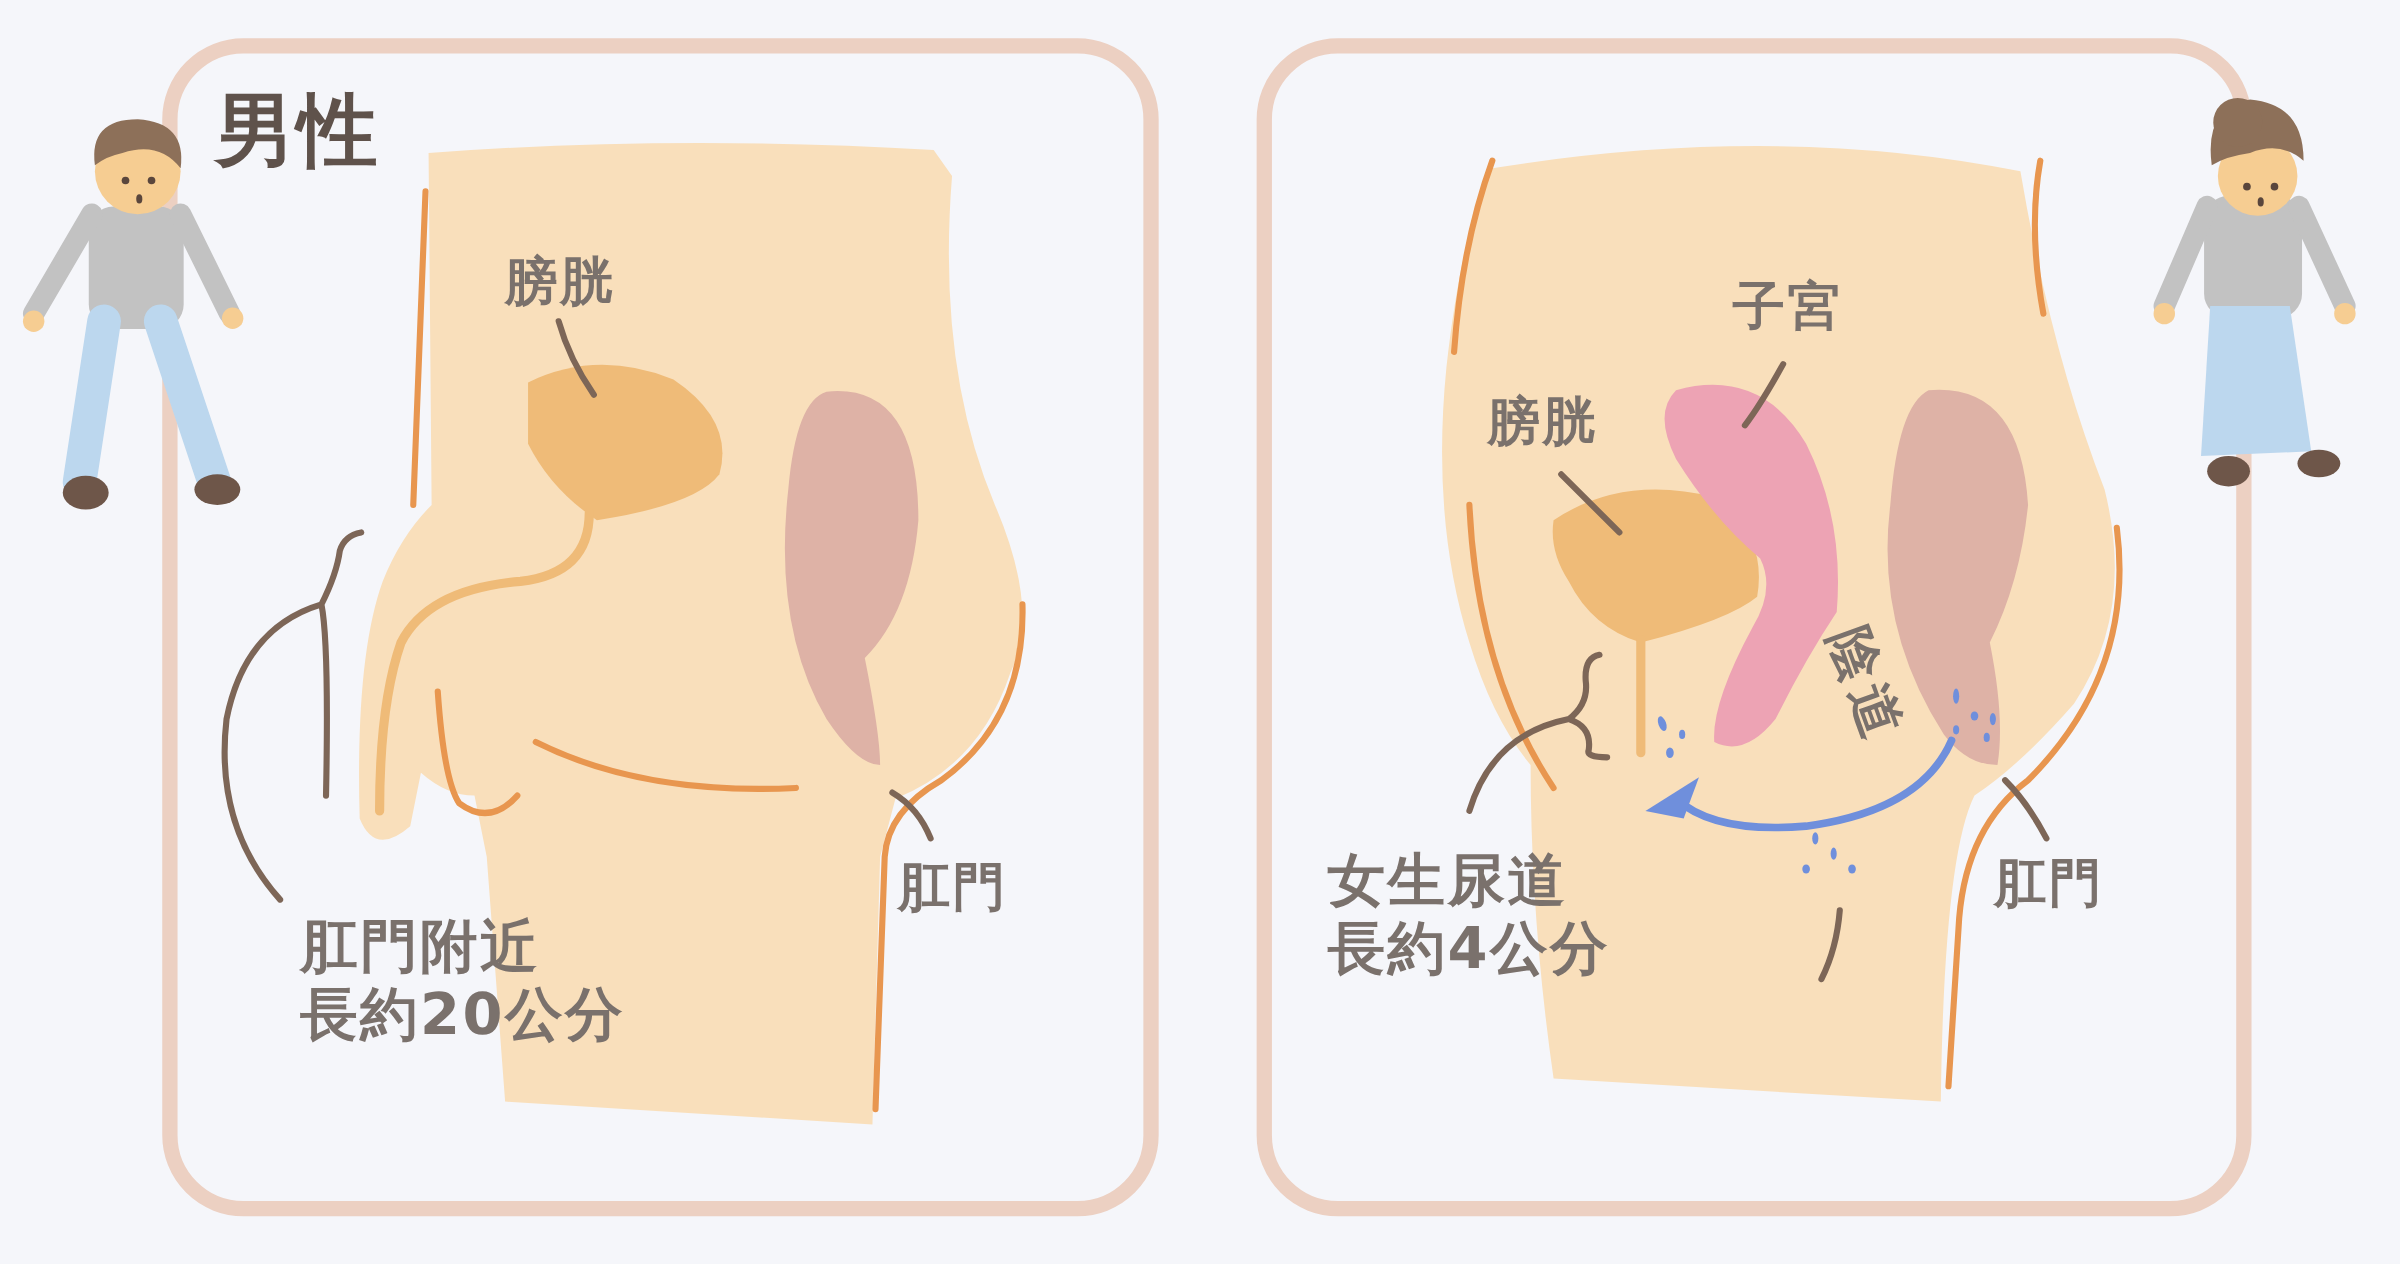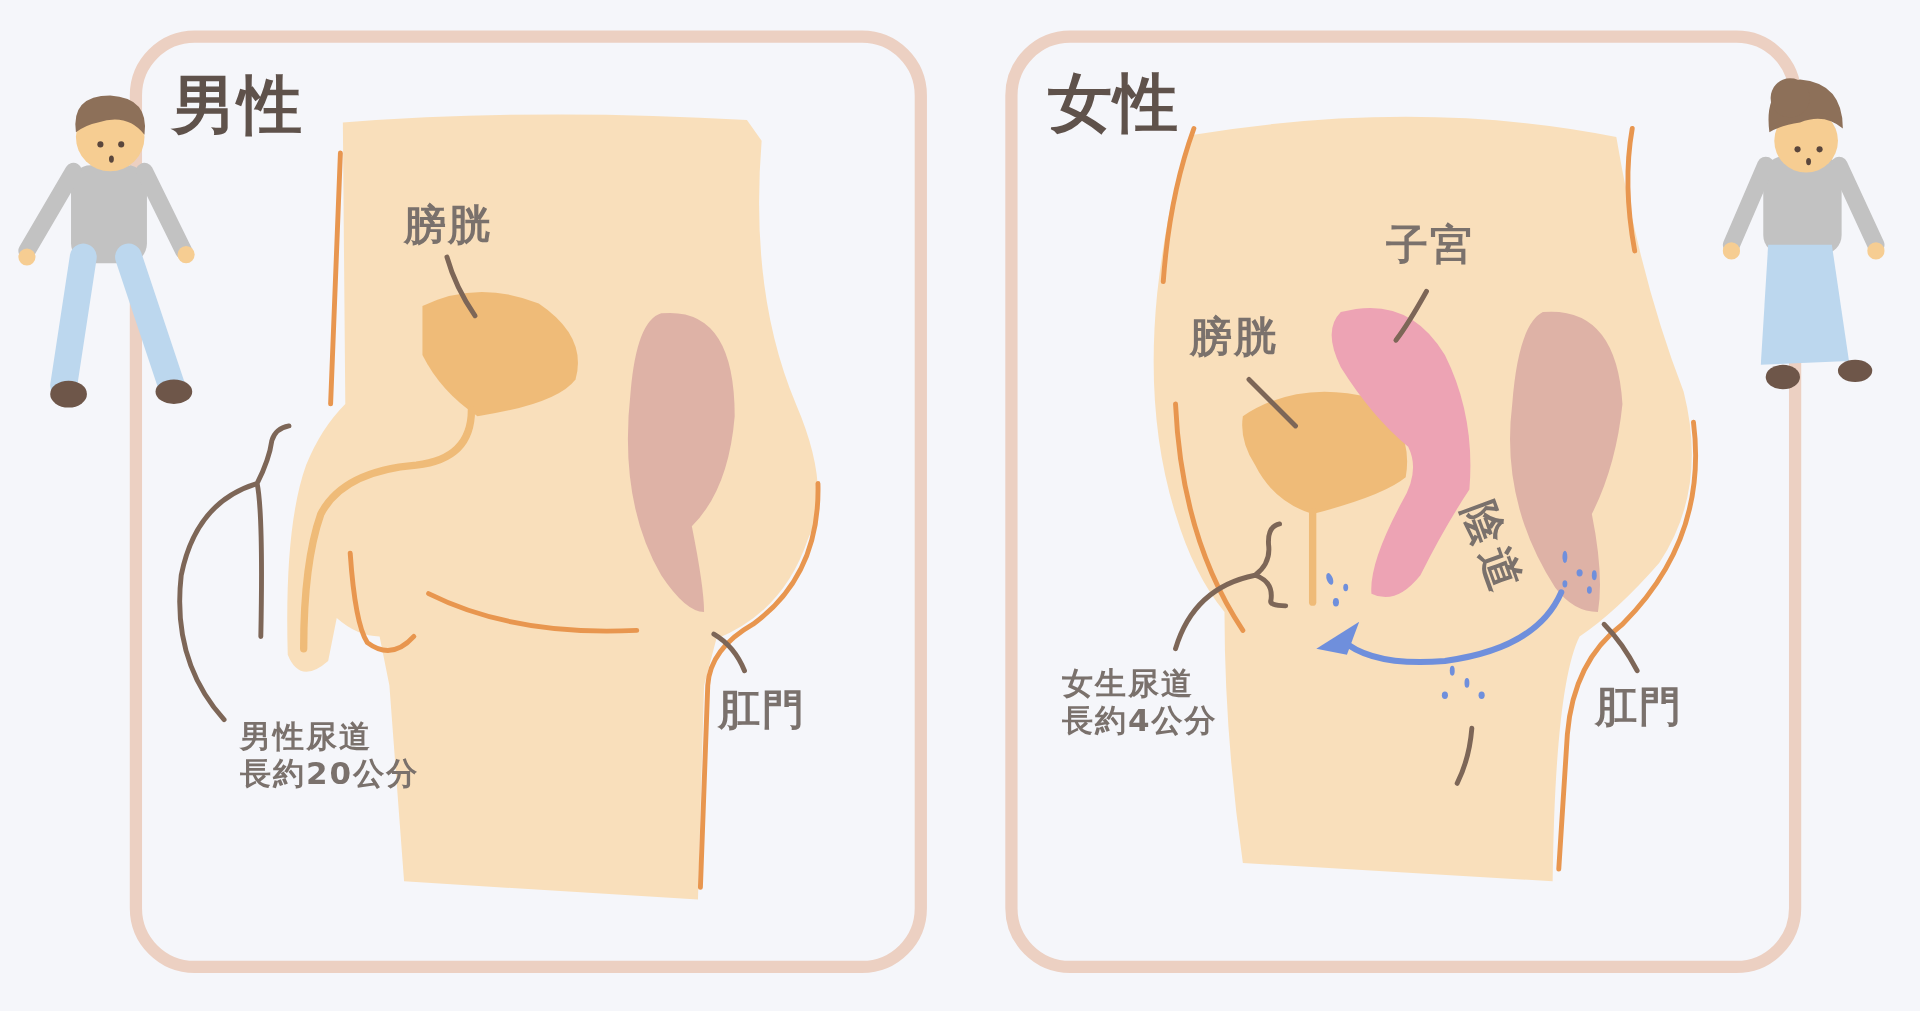--- a/index.html
+++ b/index.html
@@ -2,21 +2,21 @@
 <html><head>
 <meta charset="utf-8">
 <style>
   html, body { margin: 0; padding: 0; background: #f5f6fa; }
   body { width: 1920px; height: 1011px; overflow: hidden; font-family: "DejaVu Sans", sans-serif; }
   .stage { position: relative; width: 1768px; height: 1011px; }
   svg.art { position: absolute; left: 0; top: 0; width: 1920px; height: 1011px; }
   .lbl { position: absolute; color: #7a716c; font-family: "DejaVu Sans", sans-serif; font-weight: bold; line-height: 1.18; white-space: pre; letter-spacing: 2px; }
   .title { color: #5f524b; font-size: 64px; }
   .organ { font-size: 42px; }
-  .note { font-size: 31px; }
+  .note { font-size: 46px; margin-top: 12px; }
   .vag { transform: rotate(70deg); transform-origin: left top; font-size: 42px; letter-spacing: 6px; }
 </style>
 </head>
 <body>
 
 <div class="stage">
   <svg class="art" viewBox="0 0 1568 826" preserveAspectRatio="none">
 
     <rect x="111" y="30" width="641" height="760" rx="48" ry="48" fill="#f5f6fa" stroke="#ecd0c2" stroke-width="10"></rect>
 
@@ -108,24 +108,23 @@
       <path d="M1445 108 Q1440 70 1470 65 Q1505 68 1505 105 Q1490 92 1470 100 Q1455 102 1445 108 Z" fill="#8d7059"></path>
       <circle cx="1462" cy="80" r="16" fill="#8d7059"></circle>
       <circle cx="1468" cy="122" r="2.5" fill="#5a463c"></circle>
         <circle cx="1486" cy="122" r="2.5" fill="#5a463c"></circle>
         <ellipse cx="1477" cy="132" rx="2" ry="3" fill="#5a463c"></ellipse>
     </g>
   </svg>
 
   <div class="lbl title" style="left:172px;top:68px;">男性</div>
   <div class="lbl organ" style="left:404px;top:200px;">膀胱</div>
-  <div class="lbl note" style="left:240px;top:718px;">男性尿道
+  <div class="lbl note" style="left:240px;top:718px;">肛門附近
 長約20公分</div>
   <div class="lbl organ" style="left:718px;top:685px;">肛門</div>
 
-  <div class="lbl title" style="left:1048px;top:66px;">女性</div>
   <div class="lbl organ" style="left:1386px;top:220px;">子宮</div>
   <div class="lbl organ" style="left:1190px;top:312px;">膀胱</div>
   <div class="lbl vag" style="left:1500px;top:495px;">陰道</div>
   <div class="lbl note" style="left:1062px;top:665px;">女生尿道
 長約4公分</div>
   <div class="lbl organ" style="left:1595px;top:682px;">肛門</div>
 </div>
 
 </body></html>

